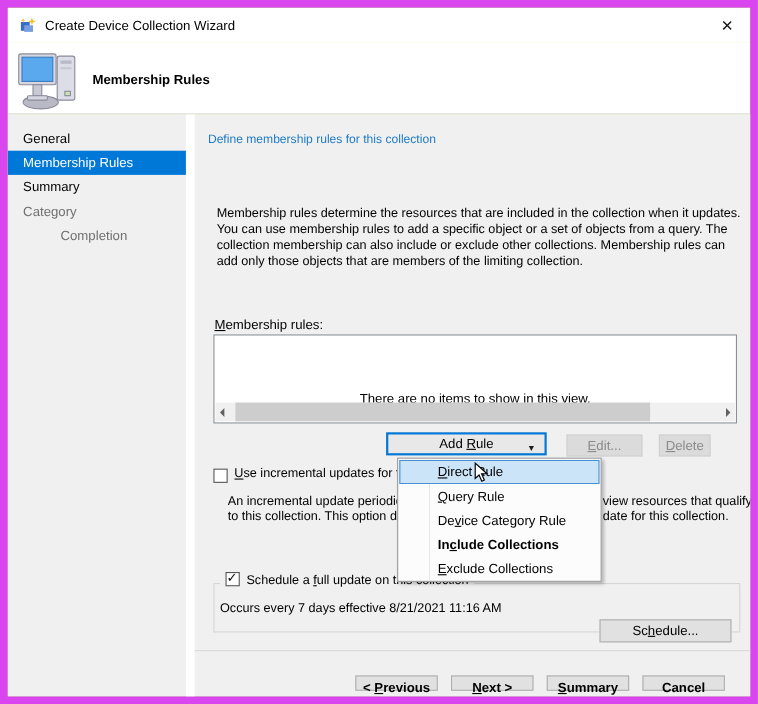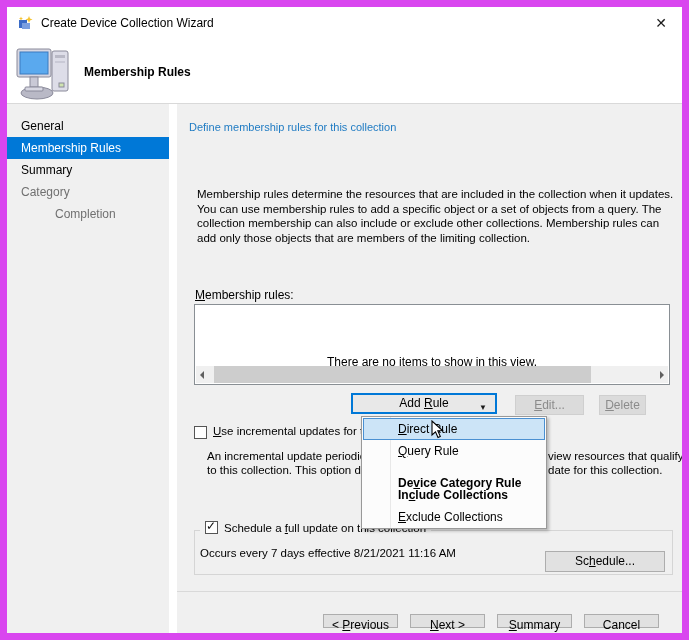--- a/index.html
+++ b/index.html
@@ -44,22 +44,22 @@
   .hs-right { right:0; } .hs-right:before { right:4px; border-left-color:#606060; border-right:none; }
   .hs-thumb { position:absolute; left:18px; top:0; width:377px; height:17px; background:#cdcdcd; }
 
   
   .btn { position:absolute; background:#e1e1e1; border:1px solid #adadad; font-size:12px; text-align:center; font-family:"Liberation Sans", sans-serif; color:#000; }
   .btn.disabled { background:#dbdbdb; border-color:#cfcfcf; color:#8b8b8b; }
   .add-rule-btn { left:344px; top:386px; width:146px; height:21px; background:#e8e8e8; border:2px solid #0078d7; line-height:17px; }
   .add-rule-btn .caret { position:absolute; right:8px; top:4px; font-size:8px; color:#1a1a1a; }
   .edit-btn { left:508px; top:388px; width:69px; height:20px; line-height:18px; }
   .delete-btn { left:592px; top:388px; width:47px; height:20px; line-height:18px; }
-  .schedule-btn { left:538px; top:544px; width:120px; height:21px; line-height:19px; }
-  .footer-btn { top:607px; width:75px; height:14px; line-height:21px; }
+  .schedule-btn { left:538px; top:556px; width:120px; height:21px; line-height:19px; }
+  .footer-btn { top:607px; width:75px; height:14px; line-height:21px;font-weight:bold; }
 
   
   .checkbox { display:inline-block; width:13px; height:13px; background:#fff; border:1px solid #555; vertical-align:middle; position:relative; }
   .checkbox .mark { position:absolute; left:0px; top:-2px; font-size:12px; color:#111; line-height:13px; }
   .inc-check { position:absolute; left:187px; top:419px; }
   .inc-label { position:absolute; left:206px; top:418px; width:148px; height:15px; overflow:hidden; white-space:nowrap; font-size:11.5px; }
   .frag { position:absolute; font-size:11.5px; white-space:nowrap; }
   .frag.clip { width:154px; overflow:hidden; }
 
   
@@ -159,21 +159,21 @@
 
   <div class="btn footer-btn" style="left:316px;">&lt; <u>P</u>revious</div>
   <div class="btn footer-btn" style="left:403px;"><u>N</u>ext &gt;</div>
   <div class="btn footer-btn" style="left:490px;"><u>S</u>ummary</div>
   <div class="btn footer-btn" style="left:577px;">Cancel</div>
 
   <div class="menu">
     <div class="icon-gutter"></div>
     <div class="menu-item hl" style="top:1px;"><u>D</u>irect Rule</div>
     <div class="menu-item" style="top:23px;"><u>Q</u>uery Rule</div>
-    <div class="menu-item" style="top:55px;font-weight:bold;">De<u>v</u>ice Category Rule</div>
+    <div class="menu-item" style="top:45px;">De<u>v</u>ice Category Rule</div>
     <div class="menu-item" style="top:67px;font-weight:bold;">In<u>c</u>lude Collections</div>
     <div class="menu-item" style="top:89px;"><u>E</u>xclude Collections</div>
   </div>
 
   <svg class="cursor" width="14" height="20" viewBox="0 0 14 20">
     <path d="M1 1 L1 15 L4.5 11.8 L7 17.5 L9.3 16.4 L6.8 10.8 L11.5 10.5 Z" fill="#fff" stroke="#000" stroke-width="1.1"></path>
   </svg>
 
 </div>
 

